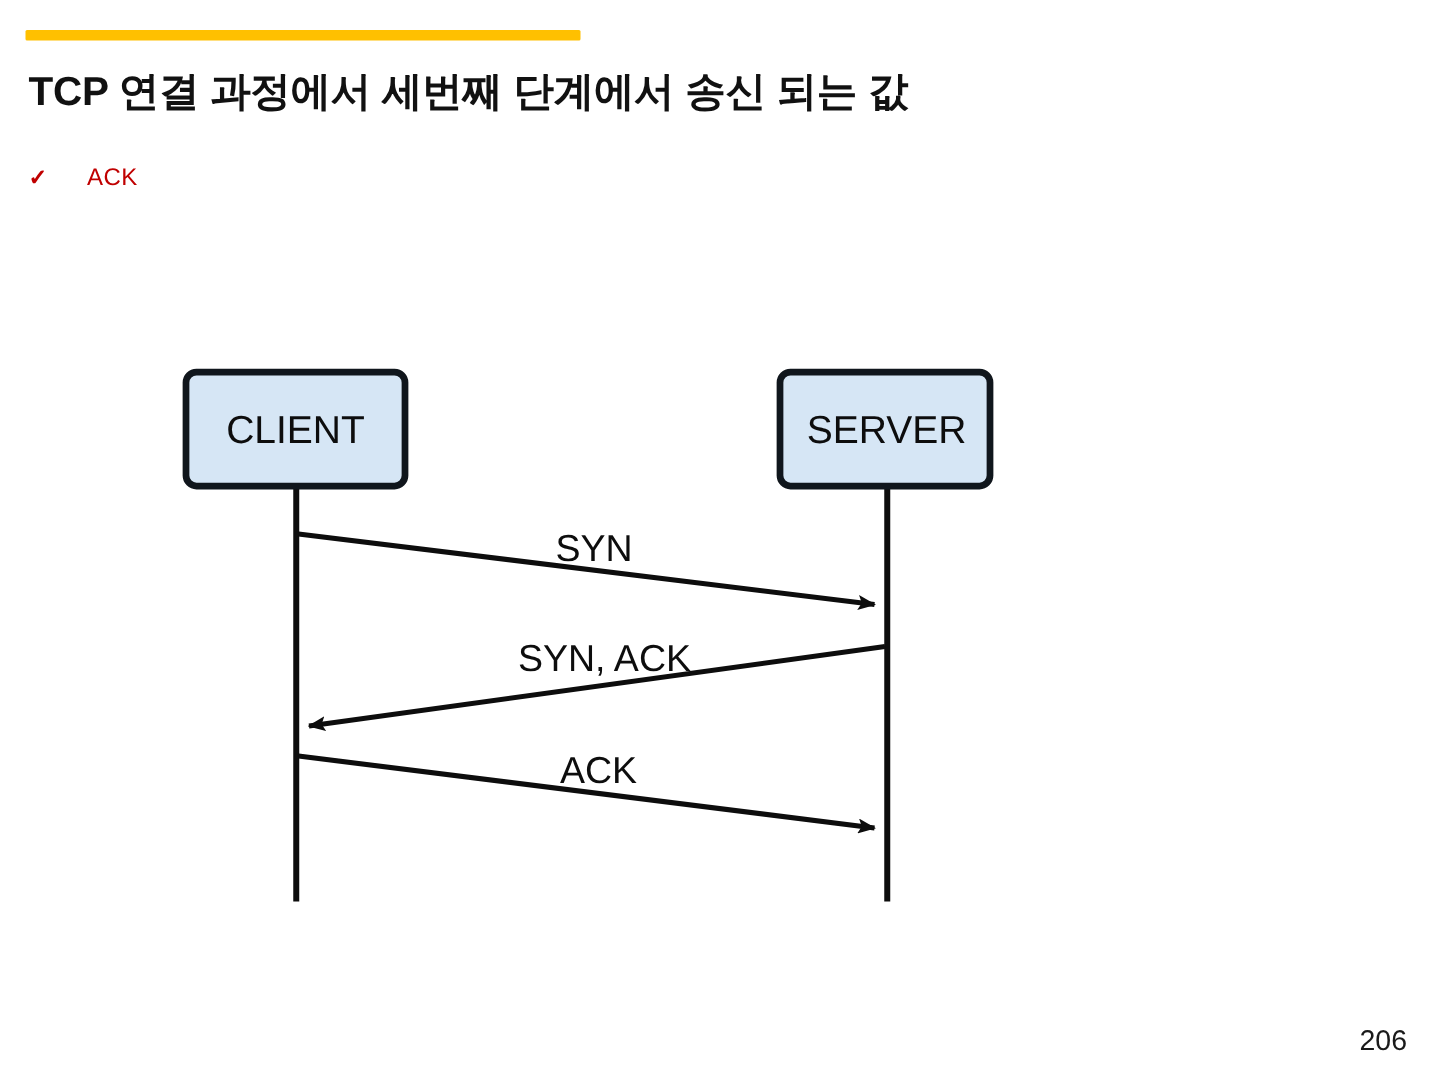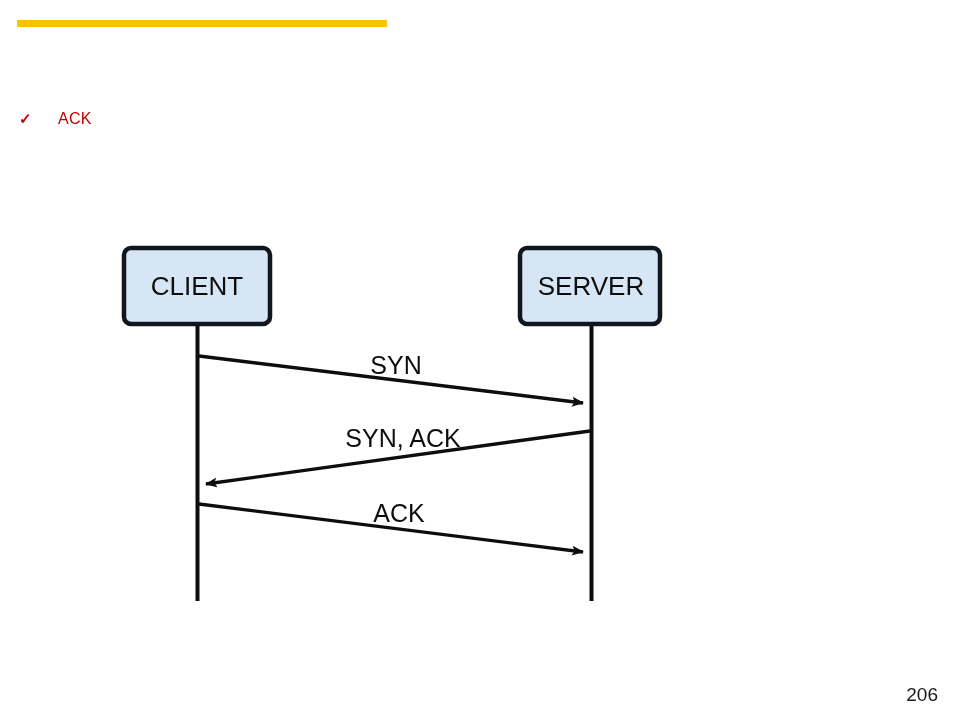--- a/index.html
+++ b/index.html
@@ -103,20 +103,21 @@
     font-family: "Liberation Sans", sans-serif;
   }
 </style>
 </head>
 <body>
 
 <div class="slide">
 
   <div class="title-rule"></div>
 
+  <div class="slide-title">TCP 연결 과정에서 세번째 단계에서 송신 되는 값</div>
 
   <div class="bullet-row">
     <span class="bullet-check">✓</span>
     <span class="bullet-text">ACK</span>
   </div>
 
   <div class="diagram">
     <svg width="600" height="390" viewBox="0 0 600 390" xmlns="http://www.w3.org/2000/svg">
       <defs>
         <marker id="arrowR" markerWidth="12" markerHeight="10" refX="11" refY="5" orient="auto" markerUnits="userSpaceOnUse">

